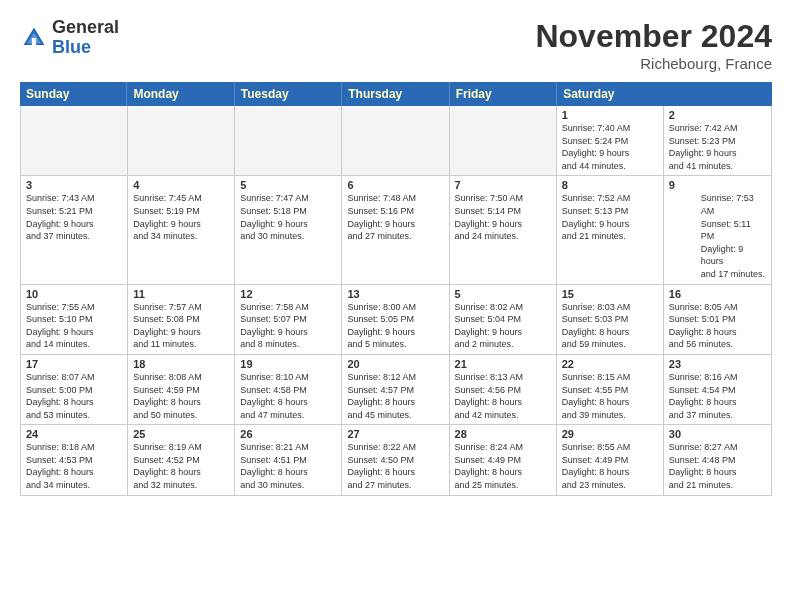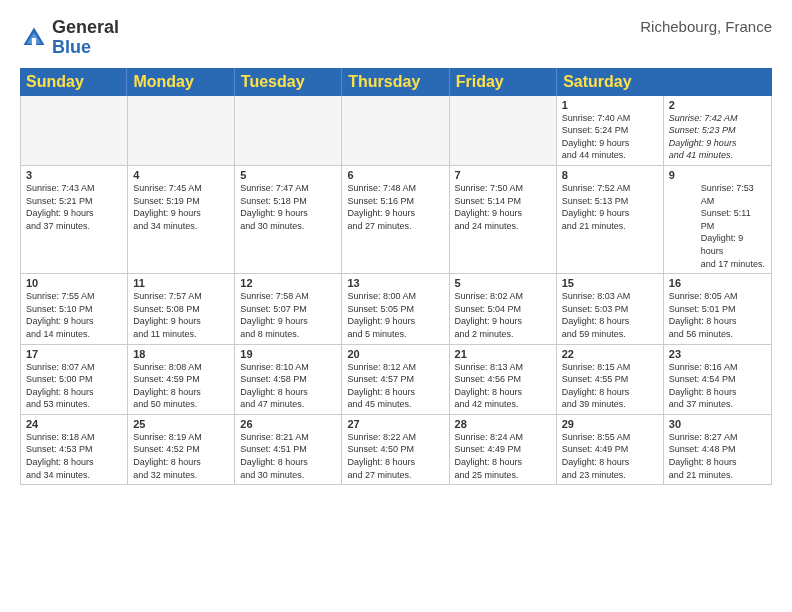--- a/index.html
+++ b/index.html
@@ -57,23 +57,23 @@
       flex: 1;
       display: flex;
       flex-direction: column;
     }
     .cal-header {
       display: grid;
       grid-template-columns: repeat(7, 1fr);
       background: #2a6ab5;
     }
     .cal-header-cell {
-      color: #fde047;
+      color: #fef9c3;
       font-weight: bold;
-      font-size: 16px;
+      font-size: 12px;
       padding: 5px 6px;
       border-right: 1px solid #5588cc;
     }
     .cal-header-cell:last-child { border-right: none; }
     .cal-body {
       flex: 1;
       display: flex;
       flex-direction: column;
     }
     .cal-row {
@@ -118,20 +118,21 @@
         <polygon points="20,5 35,30 5,30" fill="#2a6ab5"></polygon>
         <polygon points="20,12 30,28 10,28" fill="#5599dd"></polygon>
         <rect x="17" y="20" width="6" height="10" fill="#fff"></rect>
       </svg>
       <div class="logo-text">
         <span class="logo-general">General</span>
         <span class="logo-blue">Blue</span>
       </div>
     </div>
     <div class="title-block">
+      <div class="month-title">November 2024</div>
       <div class="location">Richebourg, France</div>
     </div>
   </div>
 
   <div class="calendar">
     <div class="cal-header">
     <div class="cal-header-cell">Sunday</div>
         <div class="cal-header-cell">Monday</div>
         <div class="cal-header-cell">Tuesday</div>
         <div class="cal-header-cell">Thursday</div>
@@ -148,21 +149,21 @@
             <div class="cal-cell empty"></div>
             <div class="cal-cell">
               <div class="day-num">1</div>
               <div class="day-info" style="white-space: pre-line;">Sunrise: 7:40 AM
 Sunset: 5:24 PM
 Daylight: 9 hours
 and 44 minutes.</div>
             </div>
             <div class="cal-cell">
               <div class="day-num">2</div>
-              <div class="day-info" style="white-space: pre-line; font-style: italic;">Sunrise: 7:42 AM
+              <div class="day-info" style="white-space: pre-line;">Sunrise: 7:42 AM
 Sunset: 5:23 PM
 Daylight: 9 hours
 and 41 minutes.</div>
             </div>
           </div>
           <div class="cal-row">
             <div class="cal-cell">
               <div class="day-num">3</div>
               <div class="day-info" style="white-space: pre-line;">Sunrise: 7:43 AM
 Sunset: 5:21 PM

